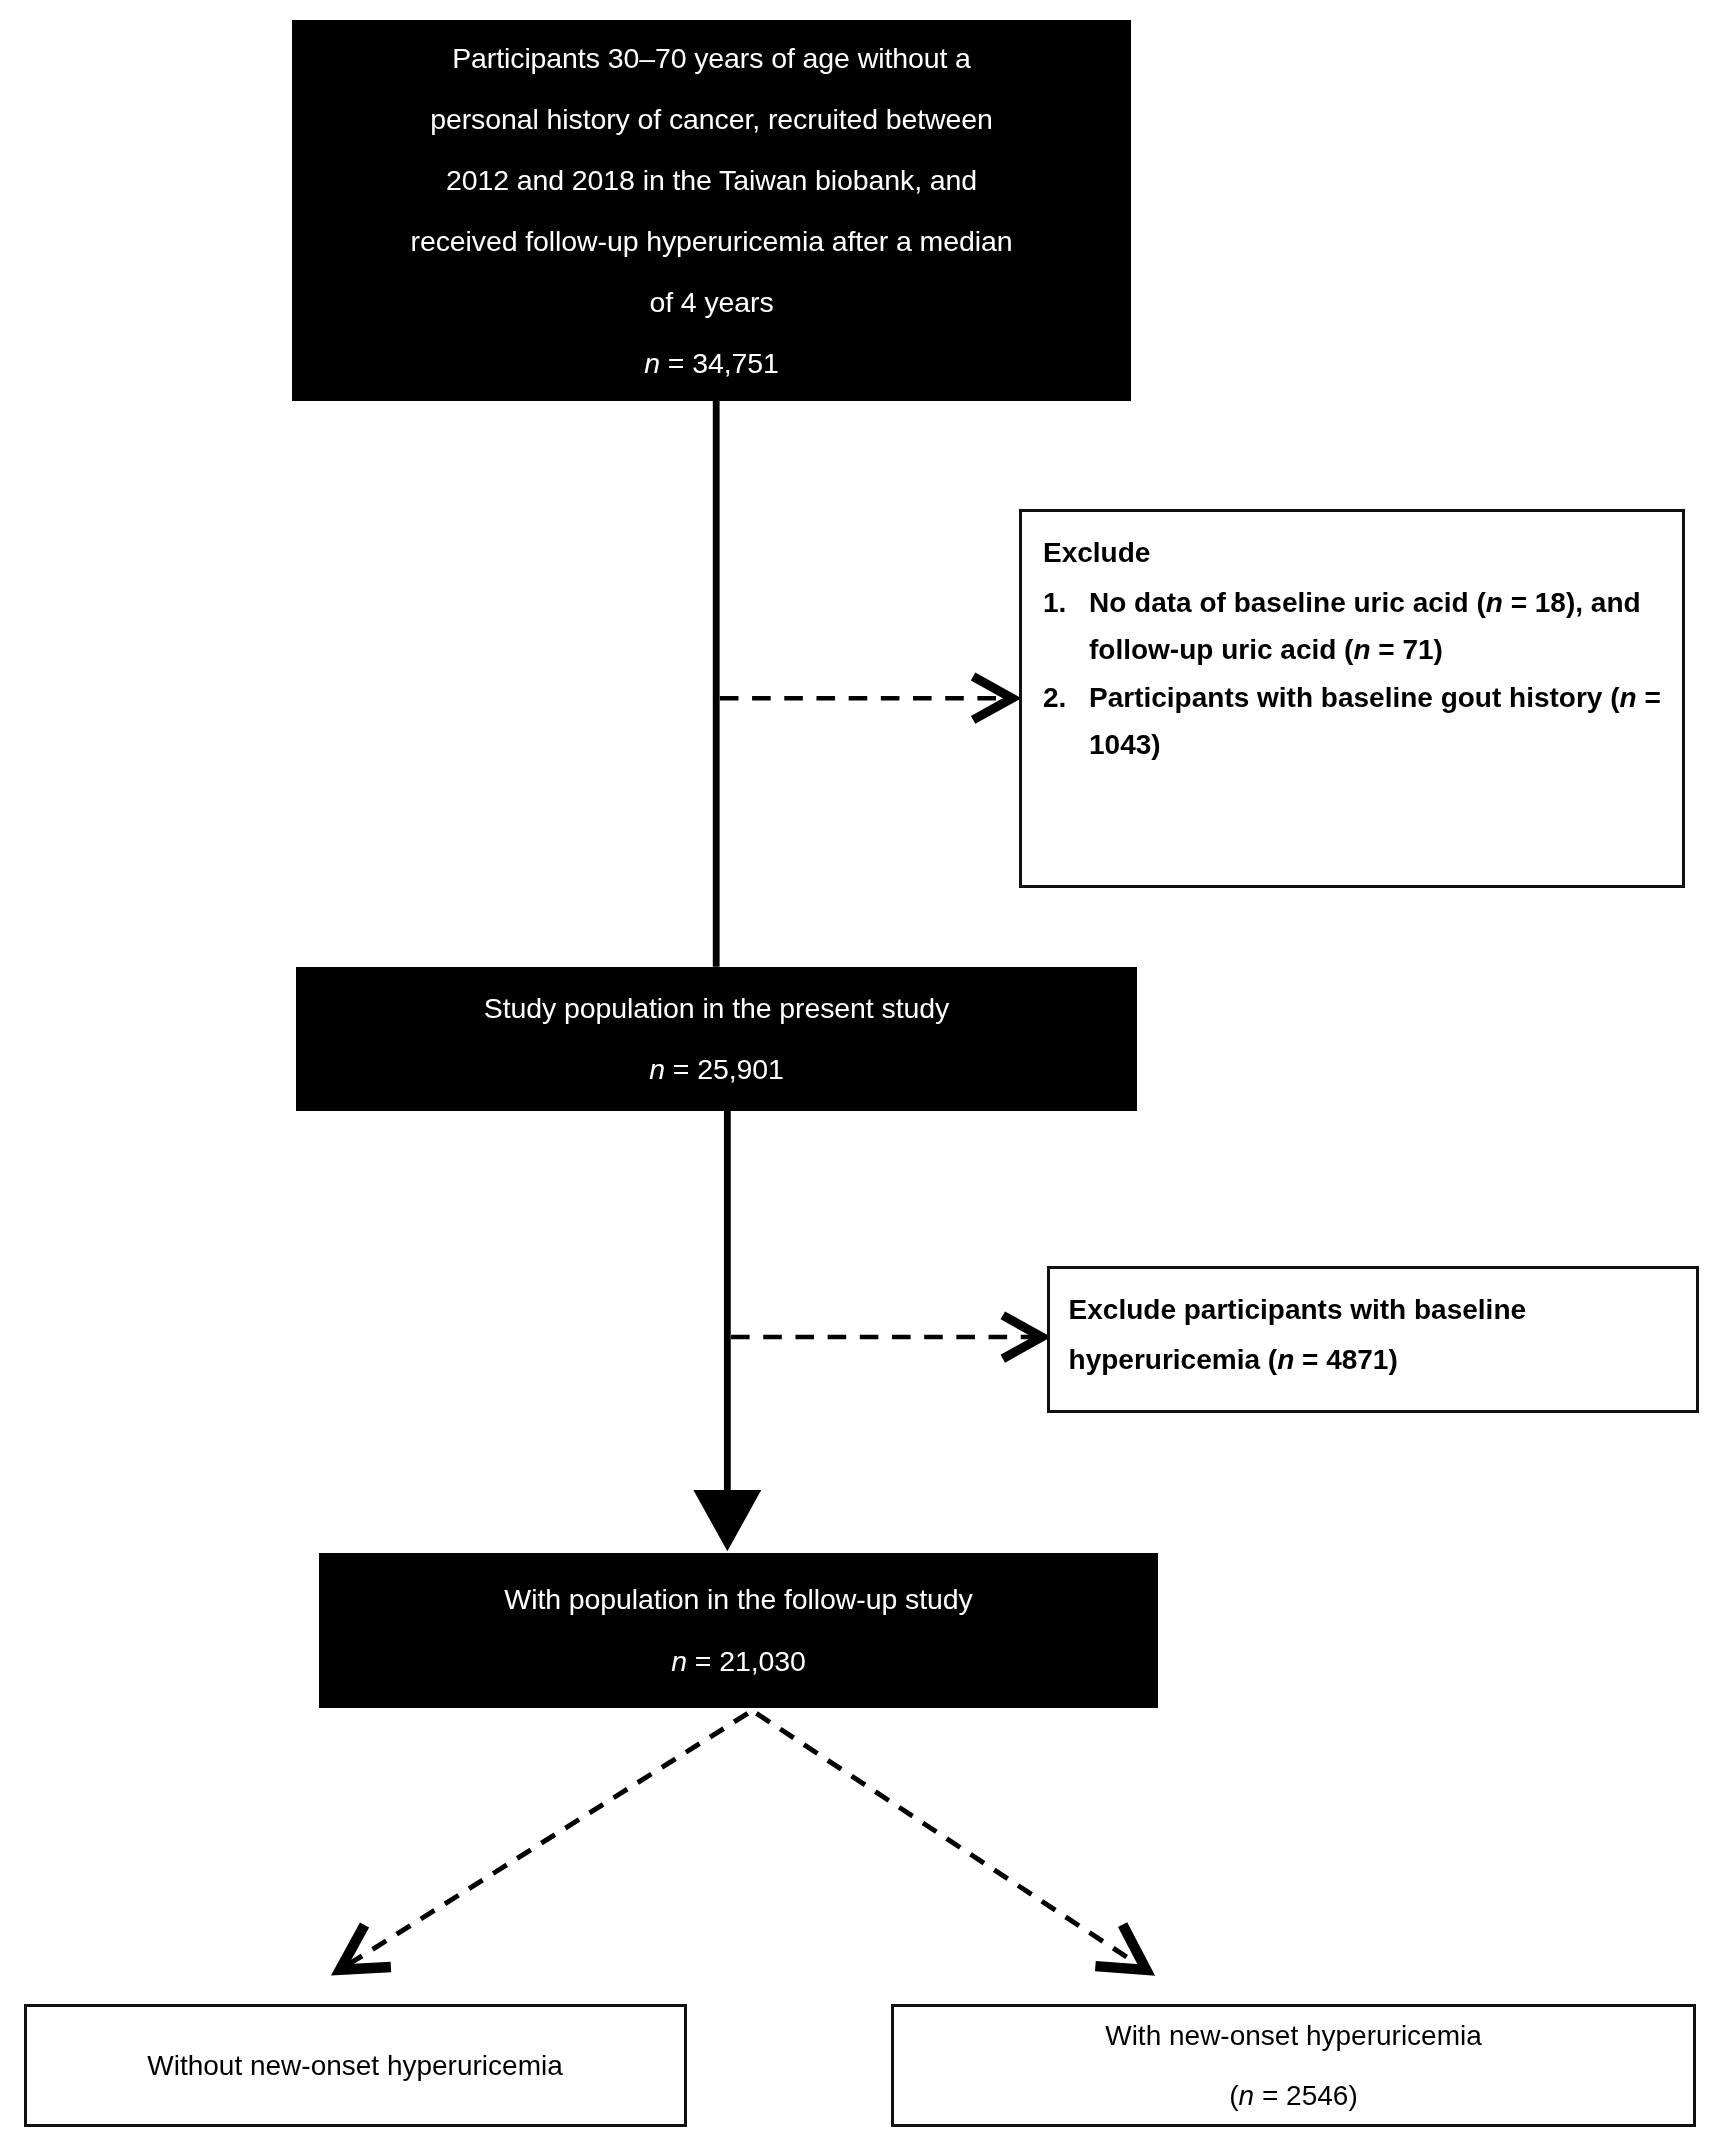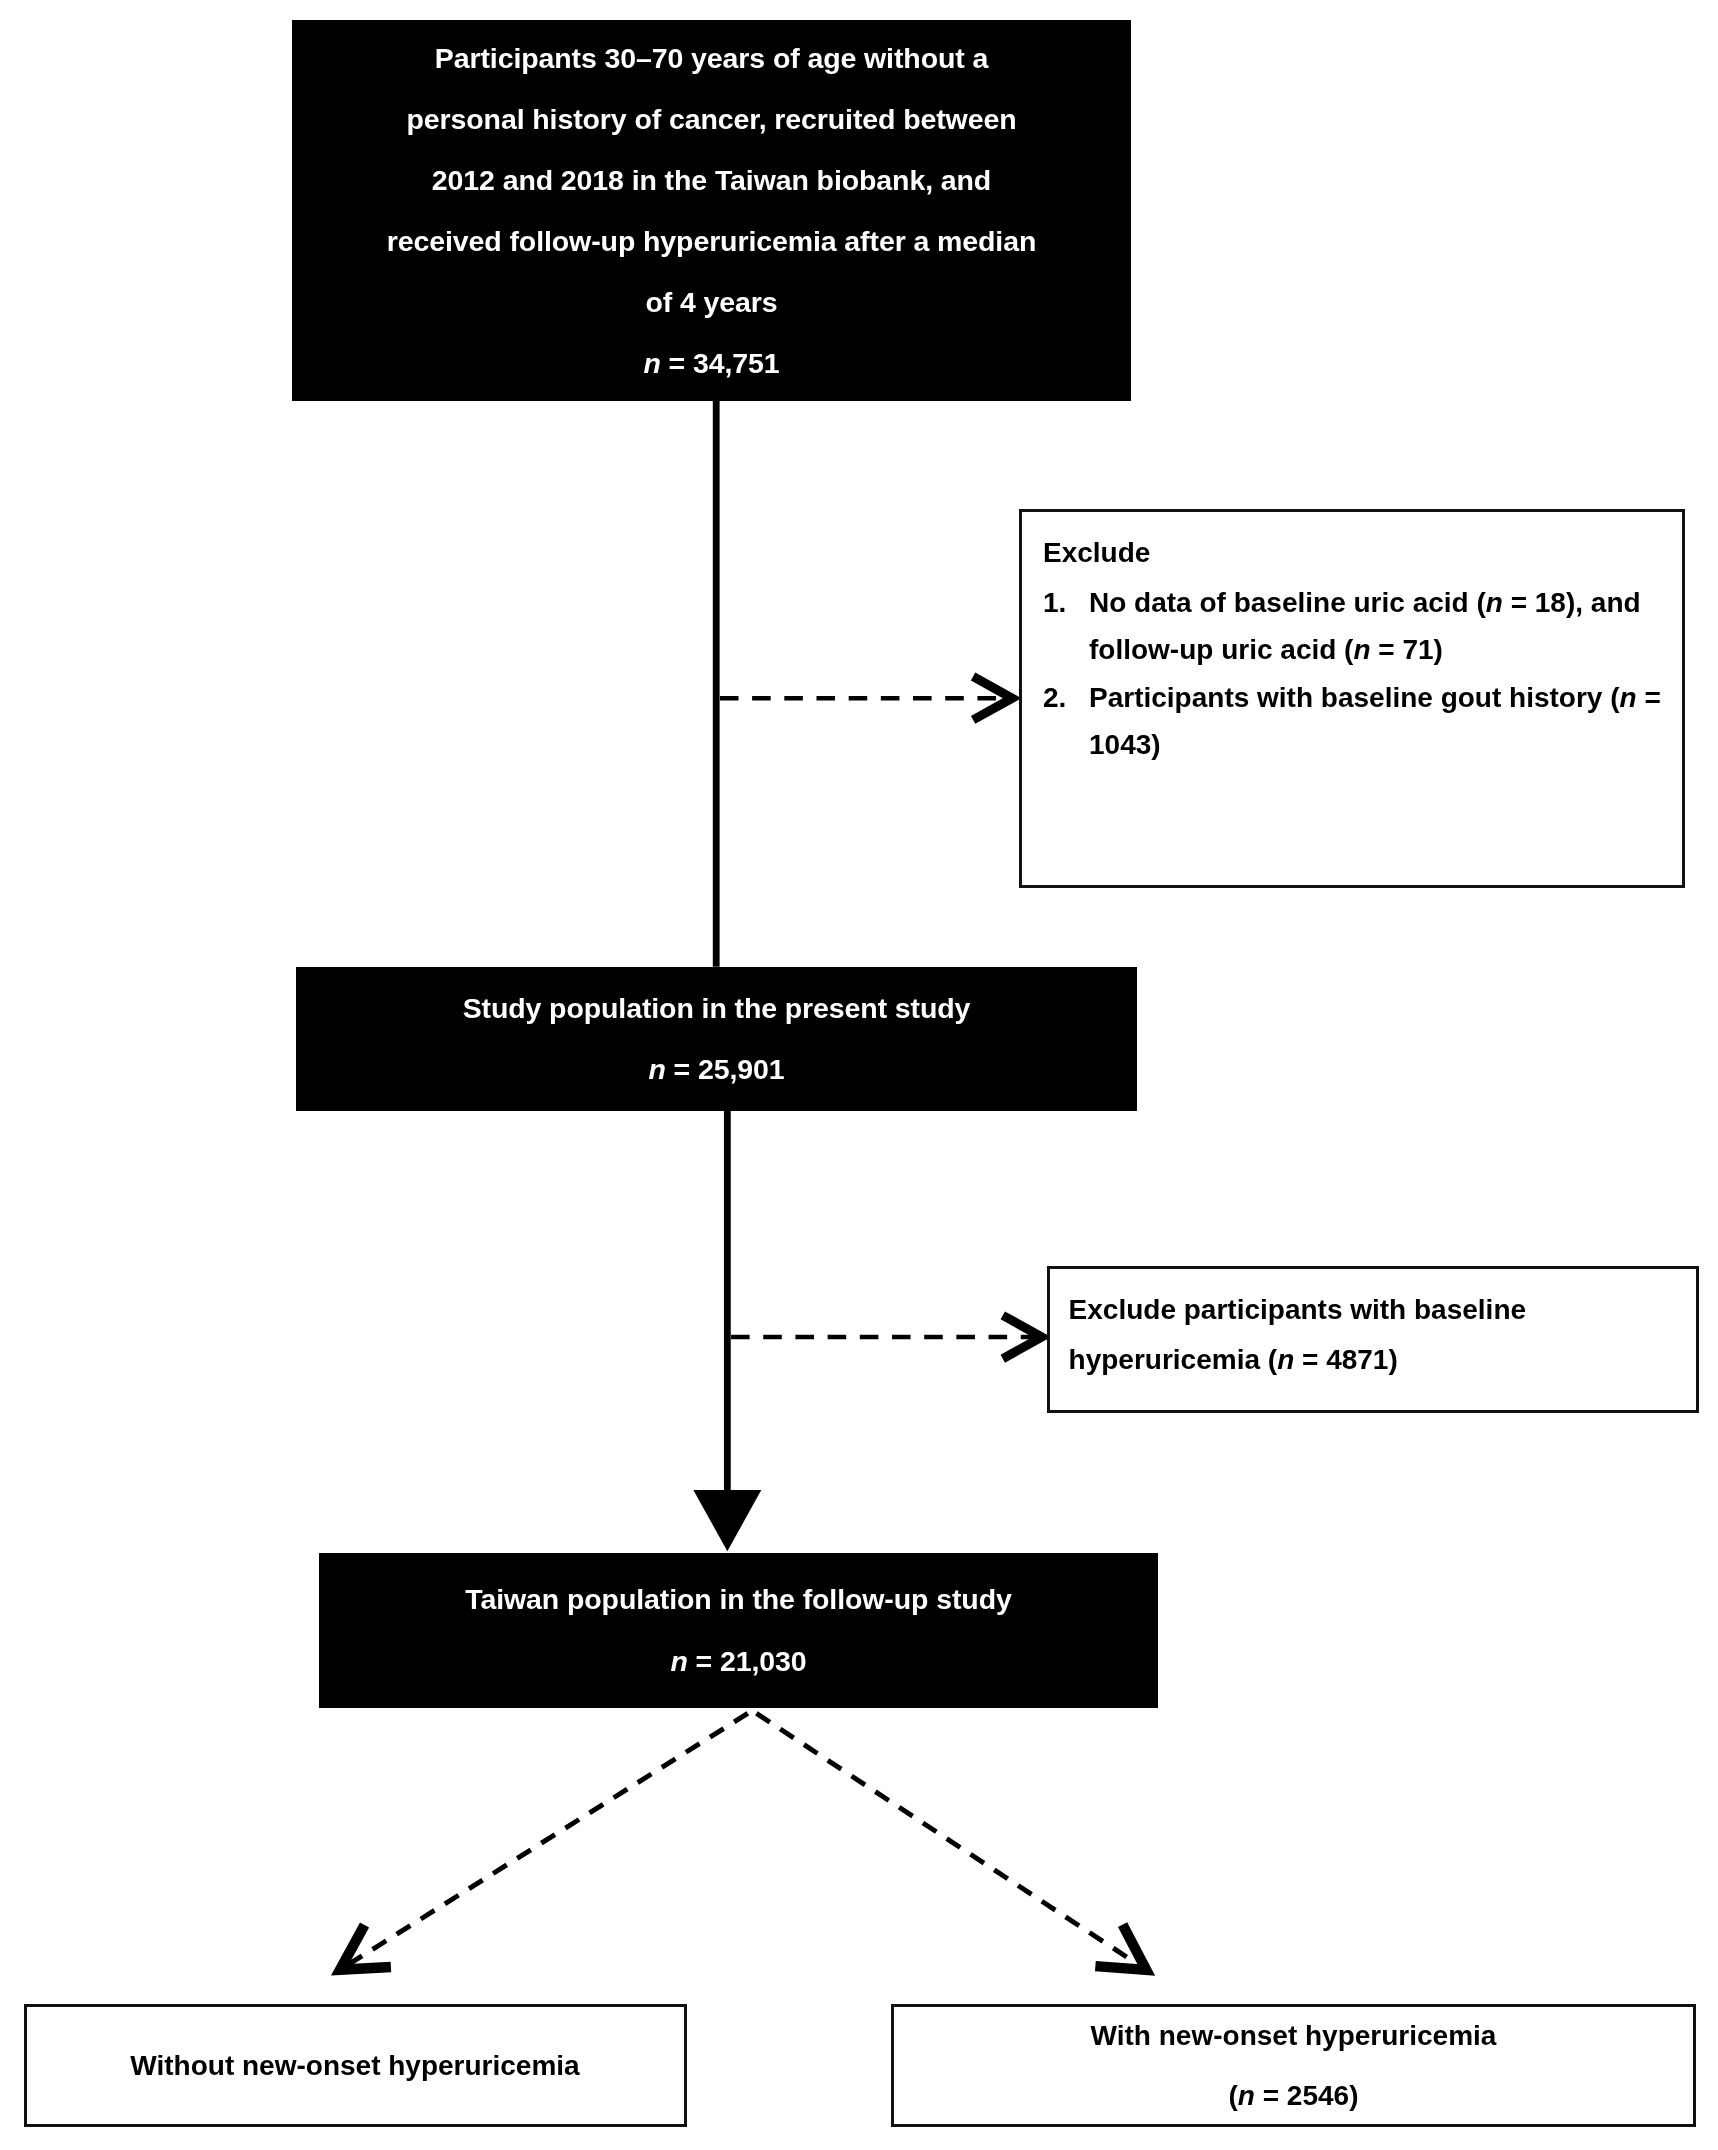--- a/index.html
+++ b/index.html
@@ -31,21 +31,21 @@
     color: #ffffff;
   }
   .node-white {
     background: #ffffff;
     color: #000000;
     border: 3.1px solid #111111;
   }
   .line {
     margin: 16px;
     padding: 0;
-    font-weight: bold;
+    font-weight: normal;
     white-space: nowrap;
   }
   .blk-text {
     font-size: 28.5px;
     line-height: 1.58;
     letter-spacing: -0.1px;
   }
   .wht-text {
     font-size: 28px;
     line-height: 1.55;
@@ -165,21 +165,21 @@
 
   <div class="excl" style="left:1047px; top:1266px; width:652px; height:147px;">
     <div class="excl2-inner">
       <div>Exclude participants with baseline</div>
       <div><span>hyperuricemia (</span><span class="ital">n</span><span> = 4871)</span></div>
     </div>
   </div>
 
   <div class="node node-black" style="left:319px; top:1553px; width:839px; height:155px;">
     <div class="blk-text" style="width:100%;">
-      <div class="line">Taiwan population in the follow-up study</div>
+      <div class="line">With population in the follow-up study</div>
       <div class="line"><span class="ital">n</span><span> = 21,030</span></div>
     </div>
   </div>
 
   <div class="node node-white" style="left:23.5px; top:2004px; width:663px; height:123px;">
     <div class="wht-text" style="width:100%;">
       <div class="line">Without new-onset hyperuricemia</div>
     </div>
   </div>
 

